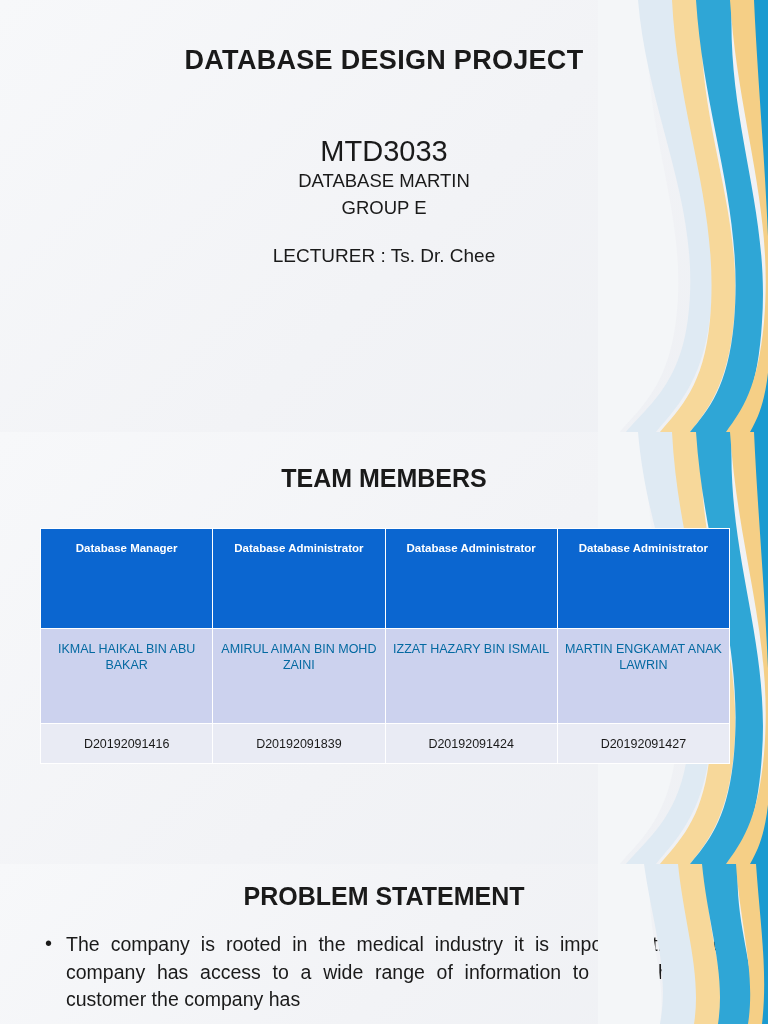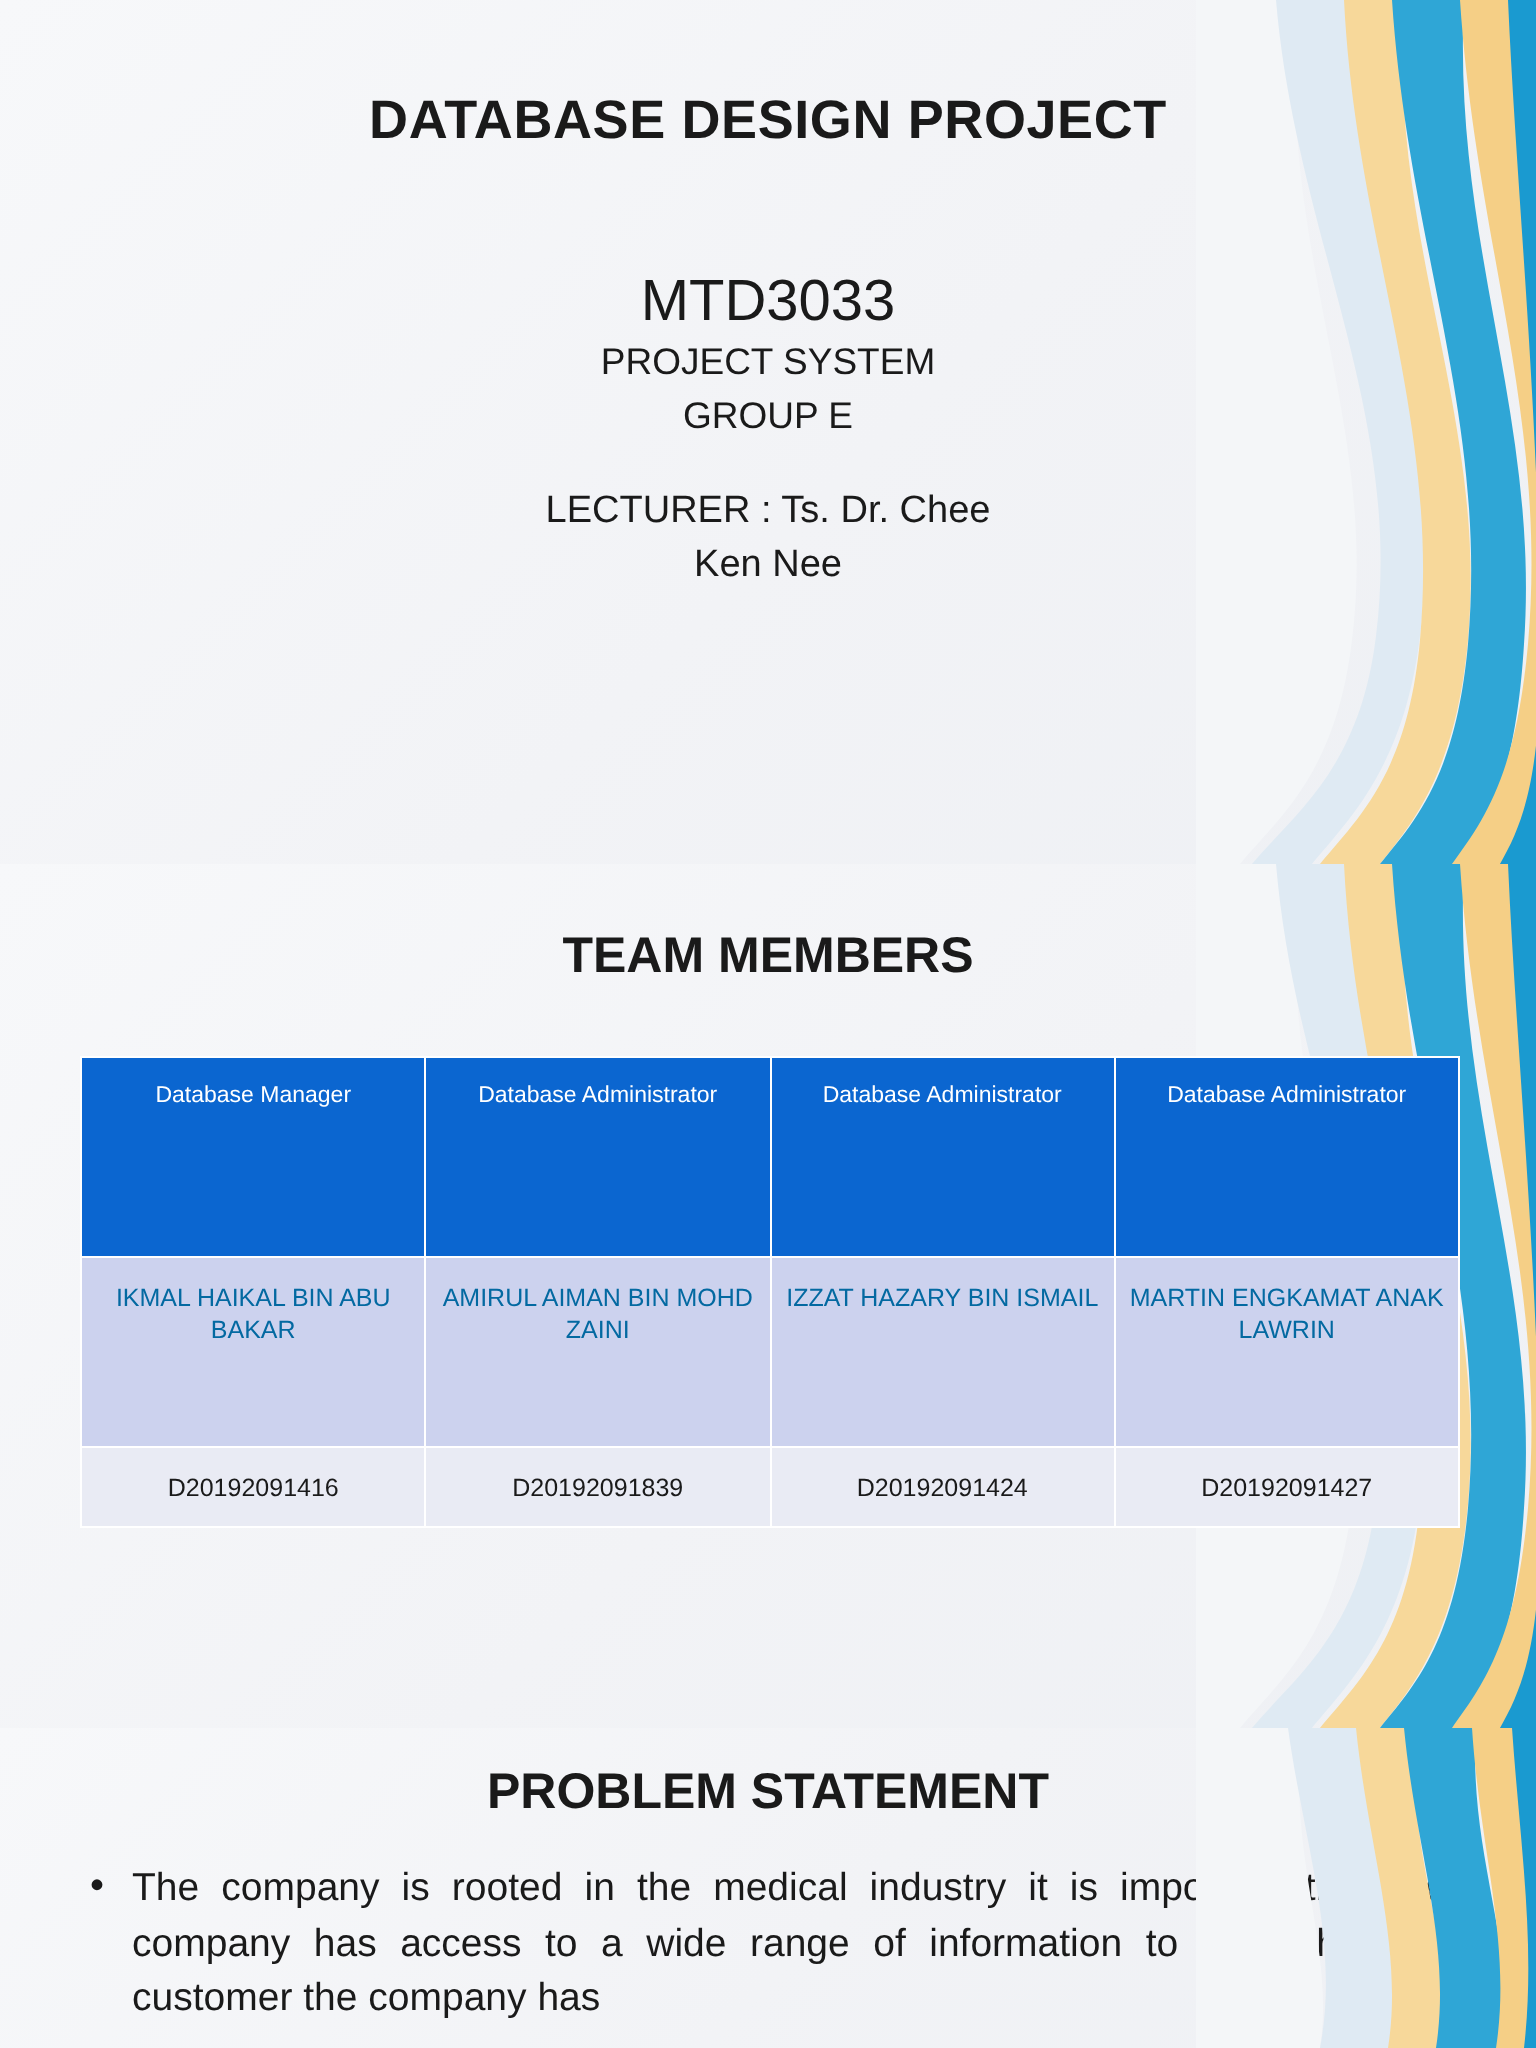--- a/index.html
+++ b/index.html
@@ -97,21 +97,21 @@
   }
   .team-table td {
     border: 1px solid #ffffff;
     text-align: center;
     vertical-align: middle;
   }
   .team-table tr.head td {
     background: #0b66d0;
     color: #ffffff;
     font-size: 11.5px;
-    font-weight: normal;
+    font-weight: bold;
     height: 100px;
     vertical-align: top;
     padding-top: 12px;
     line-height: 1.35;
   }
   .team-table tr.name td {
     background: #ccd2ee;
     color: #0369a1;
     font-size: 12.5px;
     height: 95px;
@@ -168,27 +168,26 @@
         <path d="M98,0 L134,0 C128,122 172,208 164,322 C160,388 146,412 132,432 L92,432 C110,410 130,388 136,322 C146,208 106,122 98,0 Z" fill="#2fa6d6"></path>
         <path d="M132,0 L170,0 L170,432 L128,432 C144,410 160,388 166,322 C176,208 140,122 132,0 Z" fill="#f5cf86"></path>
         <path d="M156,0 L170,0 L170,432 L152,432 C166,408 174,380 172,300 C170,190 160,90 156,0 Z" fill="#1a9ad0"></path>
       </svg>
     </div>
 
     <div class="title-main">DATABASE DESIGN PROJECT</div>
 
     <div class="subtitle-block">
       <div class="sub-course">MTD3033</div>
-      <div class="sub-line">PROJECT SYSTEM</div>
+      <div class="sub-line">DATABASE MARTIN</div>
       <div class="sub-line">GROUP E</div>
     </div>
 
     <div class="lecturer">
       <div>LECTURER : Ts. Dr. Chee</div>
-      <div>Ken Nee</div>
     </div>
   </section>
 
   <section class="slide slide-2">
 
     <div class="deco">
       <svg viewBox="0 0 170 432" preserveAspectRatio="none" xmlns="http://www.w3.org/2000/svg">
         <path d="M0,0 L52,0 C38,120 92,210 78,320 C70,388 40,410 22,432 L0,432 Z" fill="#f4f6f8"></path>
         <path d="M40,0 L86,0 C74,118 126,206 112,318 C104,384 76,410 58,432 L28,432 C50,406 82,384 90,318 C104,206 50,118 40,0 Z" fill="#dfeaf3"></path>
         <path d="M74,0 L104,0 C96,120 146,208 136,320 C130,386 108,412 92,432 L62,432 C82,408 106,386 112,320 C122,208 80,120 74,0 Z" fill="#f7d89a"></path>

